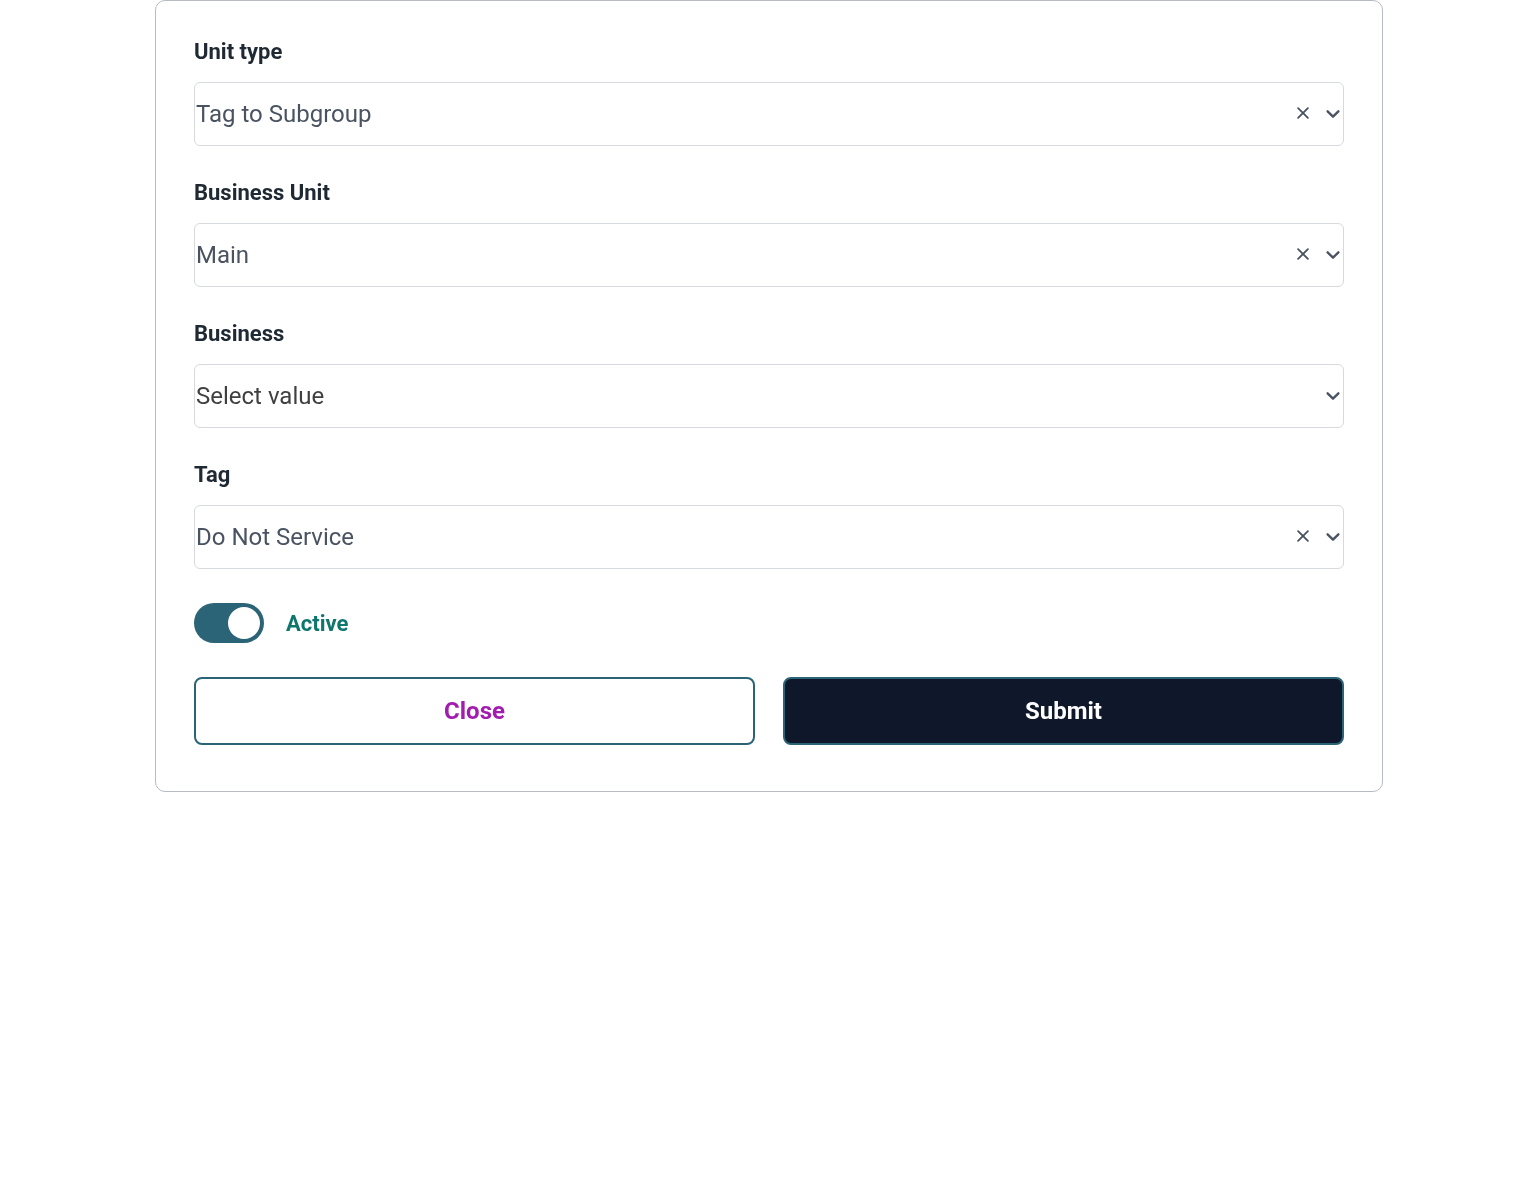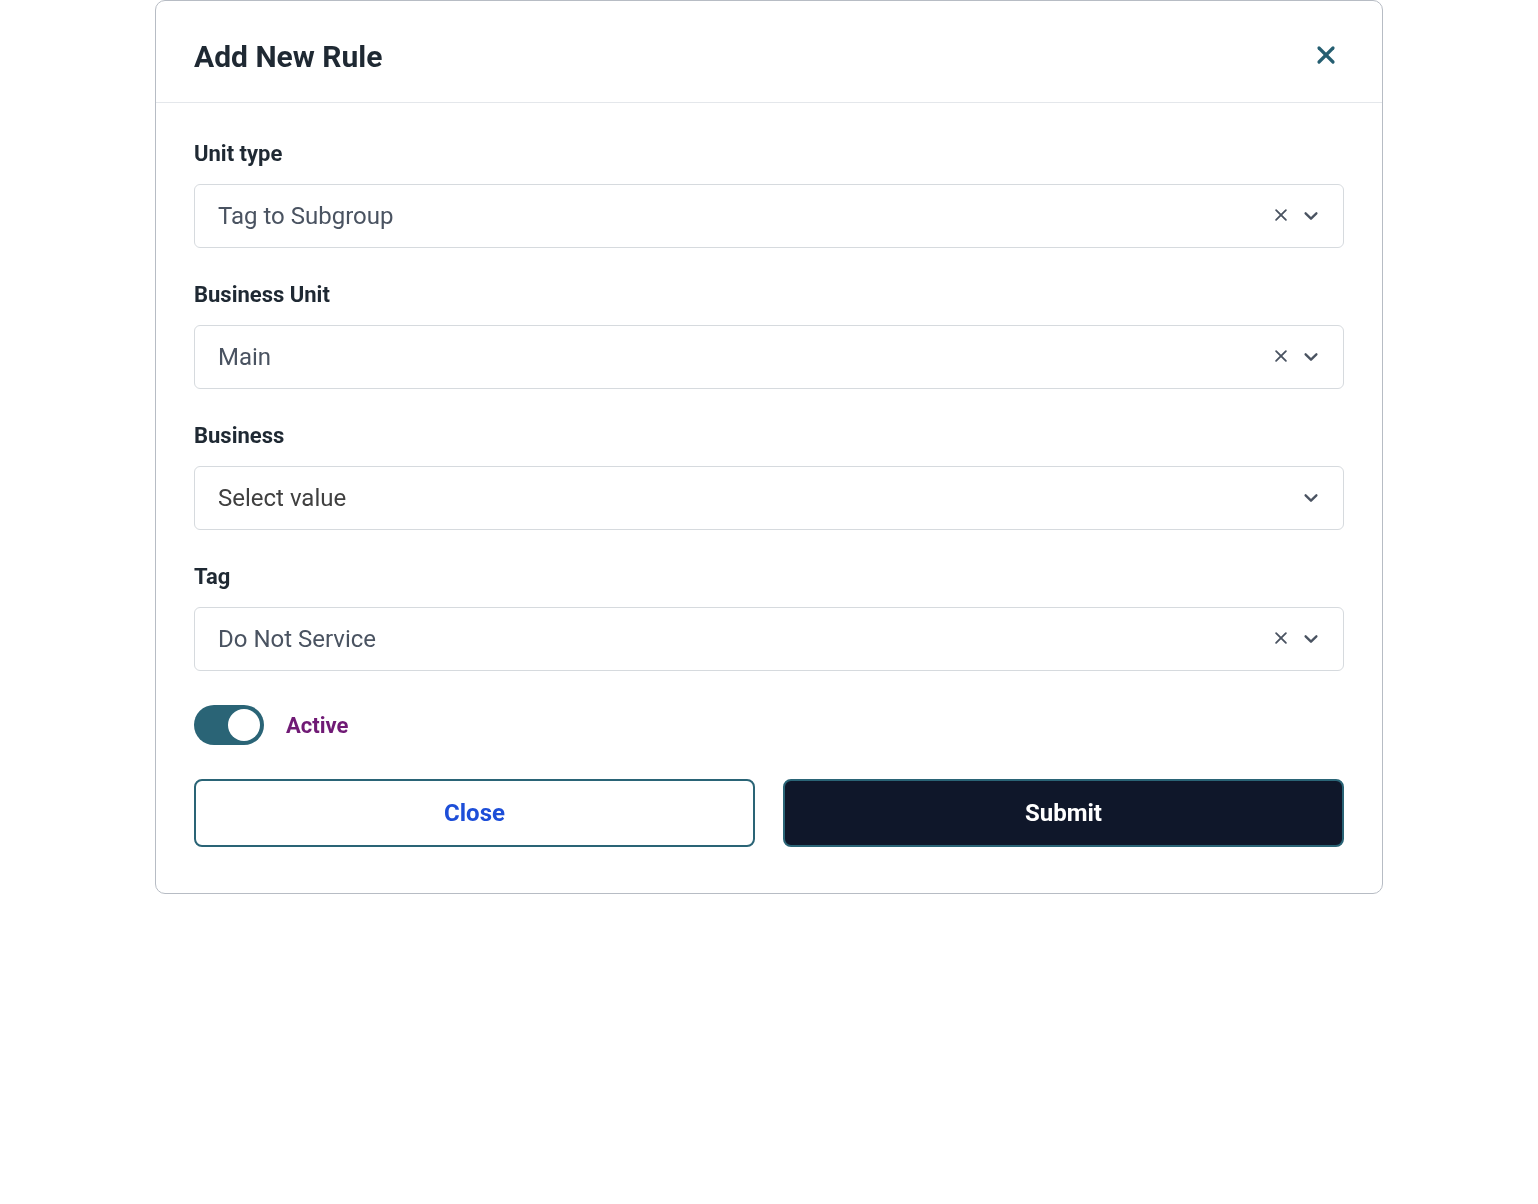--- a/index.html
+++ b/index.html
@@ -49,21 +49,21 @@
     margin-bottom: 18px;
     display: block;
   }
   .select {
     position: relative;
     border: 1px solid #d6dade;
     border-radius: 6px;
     height: 64px;
     display: flex;
     align-items: center;
-    padding: 0 23px;
+    padding: 0 1px;
     font-size: 24px;
     color: #4a5361;
     background: #fff;
     cursor: pointer;
   }
   .select.placeholder { color: #404040; }
   .select .value { flex: 1; }
   .select .icons {
     display: flex;
     align-items: center;
@@ -102,63 +102,54 @@
     top: 4px;
     right: 4px;
     width: 32px;
     height: 32px;
     border-radius: 50%;
     background: #fff;
   }
   .toggle-label {
     font-size: 22px;
     font-weight: 700;
-    color: #701a75;
+    color: #0f766e;
   }
   .footer {
     display: flex;
     gap: 28px;
     margin-top: 6px;
     padding-bottom: 26px;
   }
   .btn {
     flex: 1;
     height: 68px;
     border-radius: 8px;
     font-size: 24px;
     font-weight: 700;
     display: flex;
     align-items: center;
     justify-content: center;
     cursor: pointer;
   }
   .btn-outline {
     border: 2px solid #2a6476;
-    color: #1d4ed8;
+    color: #a21caf;
     background: #fff;
   }
   .btn-solid {
     border: 2px solid #2a6476;
     background: #0f172a;
     color: #fff;
   }
 </style>
 </head>
 <body>
 
 <div class="modal">
-  <div class="modal-header">
-    <h1 class="modal-title">Add New Rule</h1>
-    <div class="close-x">
-      <svg width="20" height="20" viewBox="0 0 20 20" fill="none" stroke="currentColor" stroke-width="3.2" stroke-linecap="round">
-          <line x1="3" y1="3" x2="17" y2="17"></line>
-          <line x1="17" y1="3" x2="3" y2="17"></line>
-        </svg>
-    </div>
-  </div>
 
   <div class="modal-body">
 
     <div class="field">
       <label class="field-label">Unit type</label>
       <div class="select">
         <span class="value">Tag to Subgroup</span>
         <span class="icons">
           <span class="clear-x">
             <svg width="14" height="14" viewBox="0 0 20 20" fill="none" stroke="currentColor" stroke-width="2.6" stroke-linecap="round">

